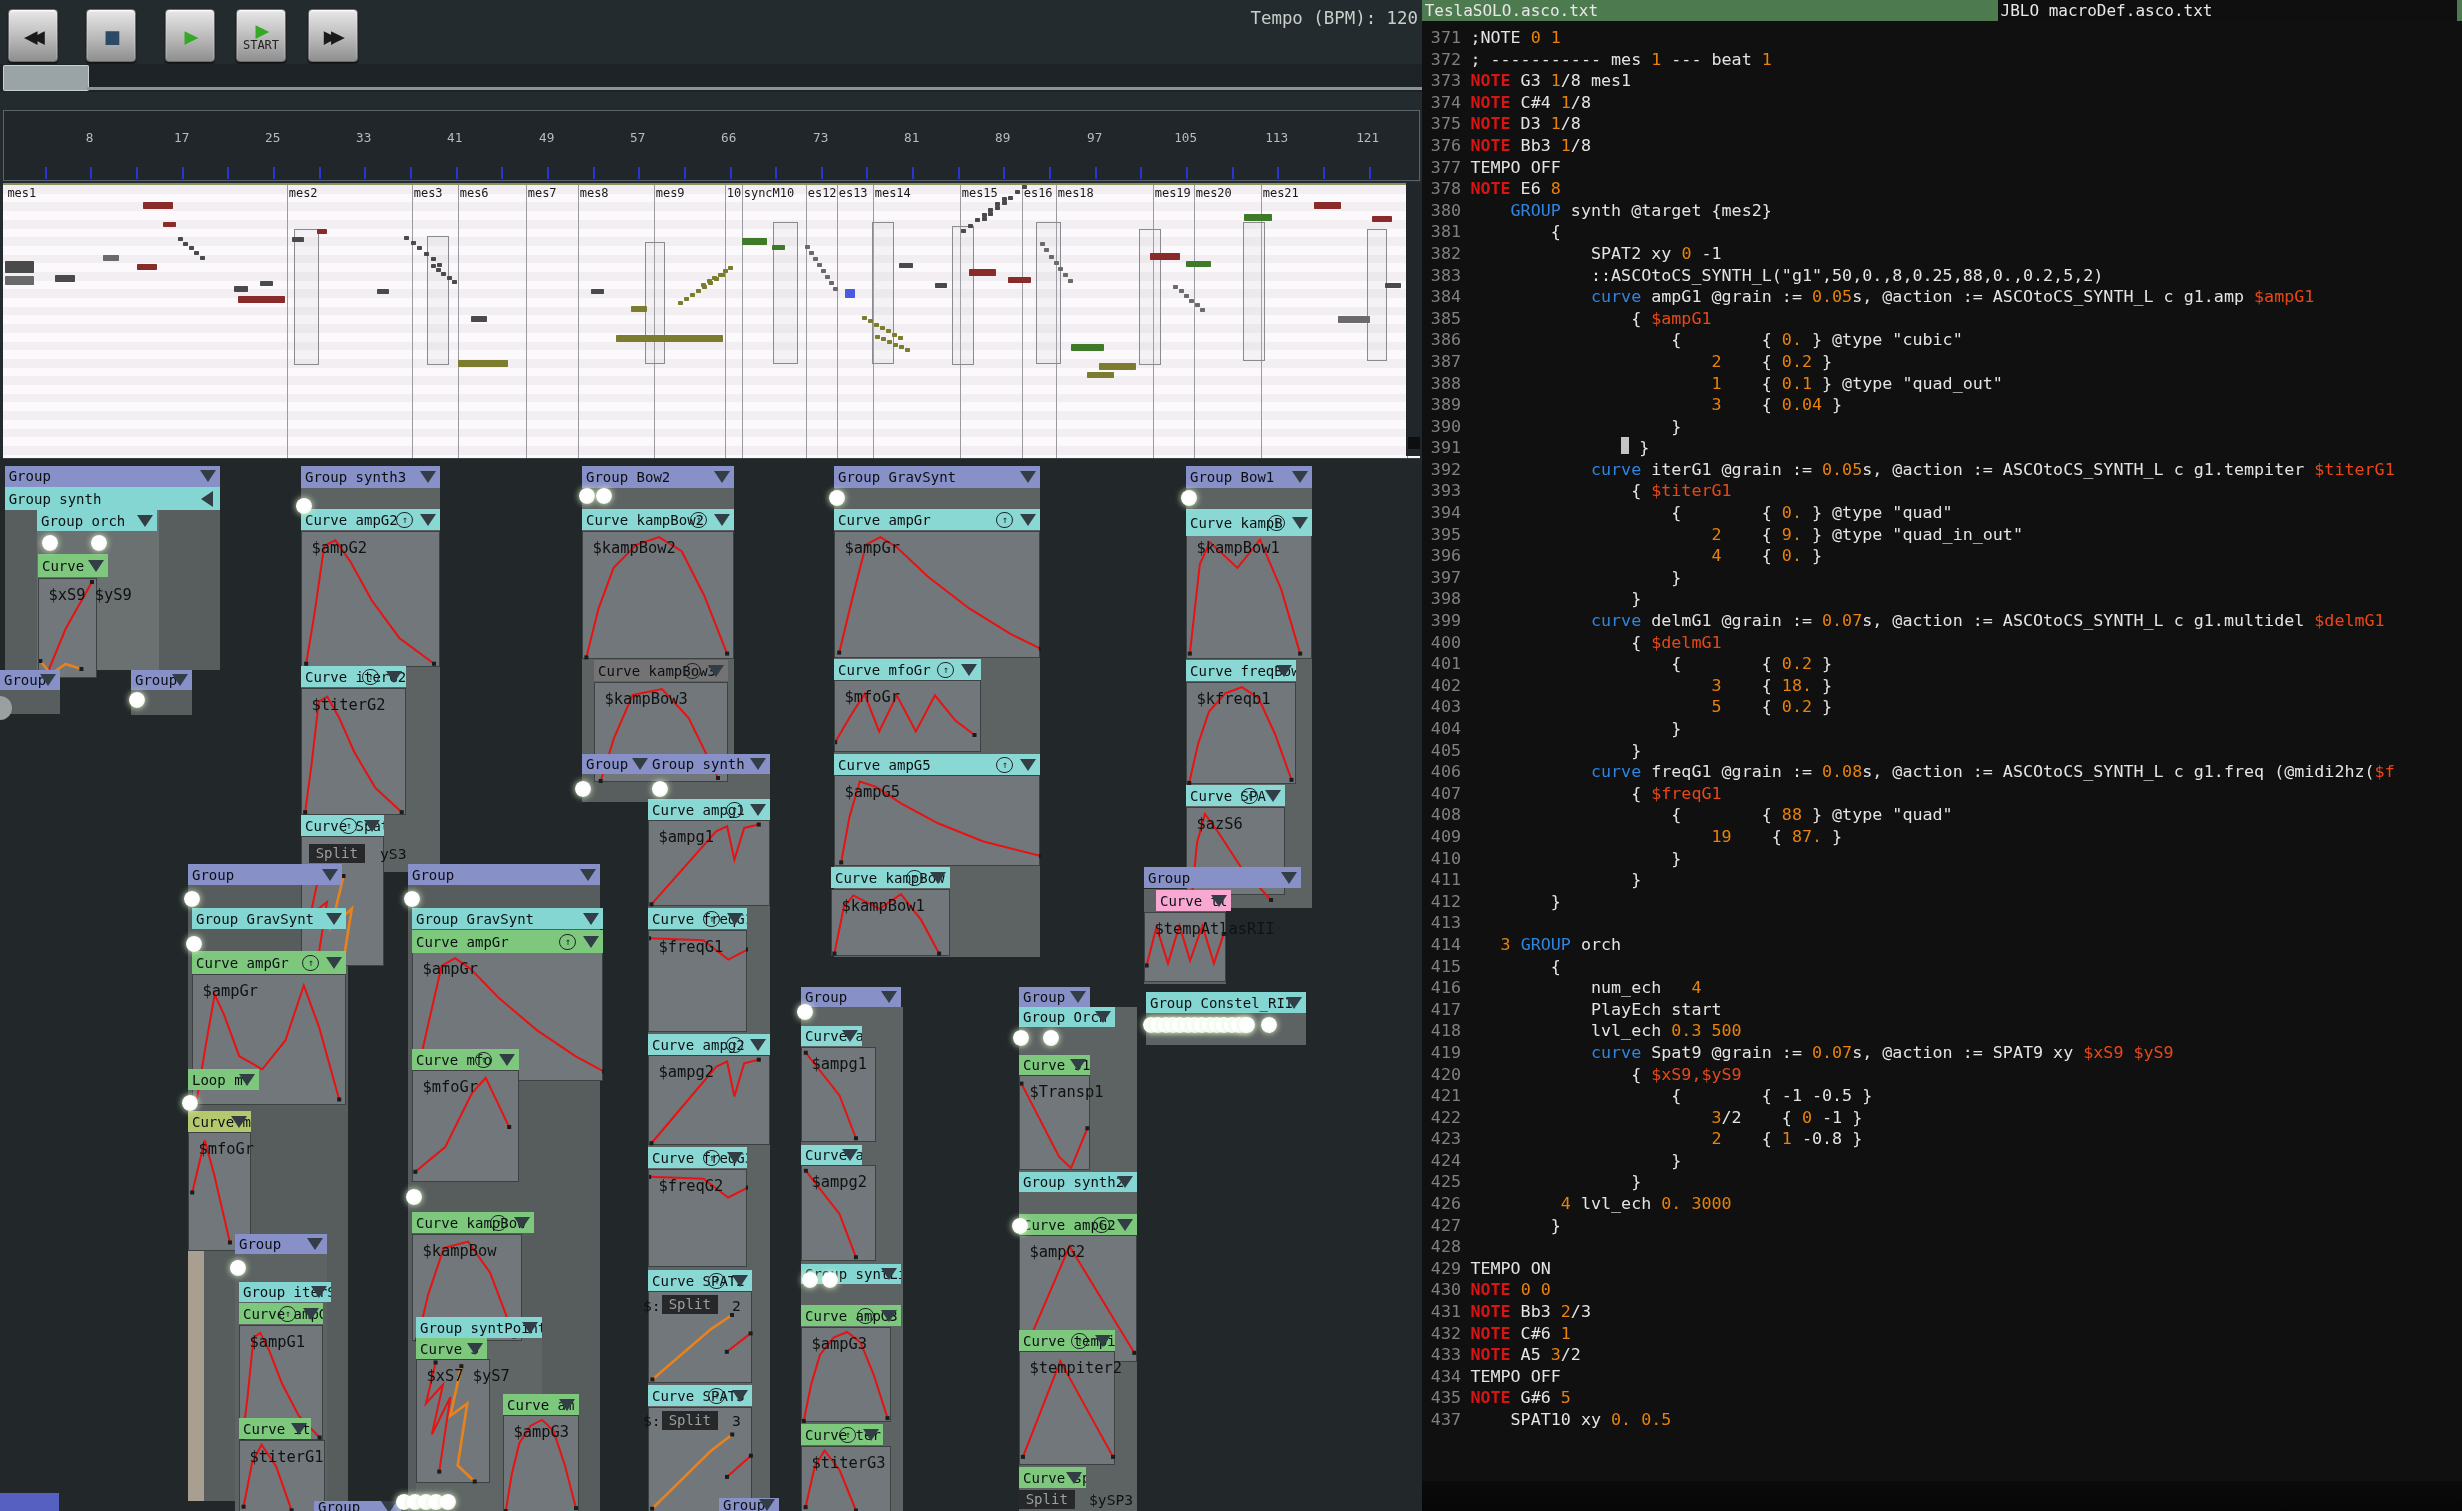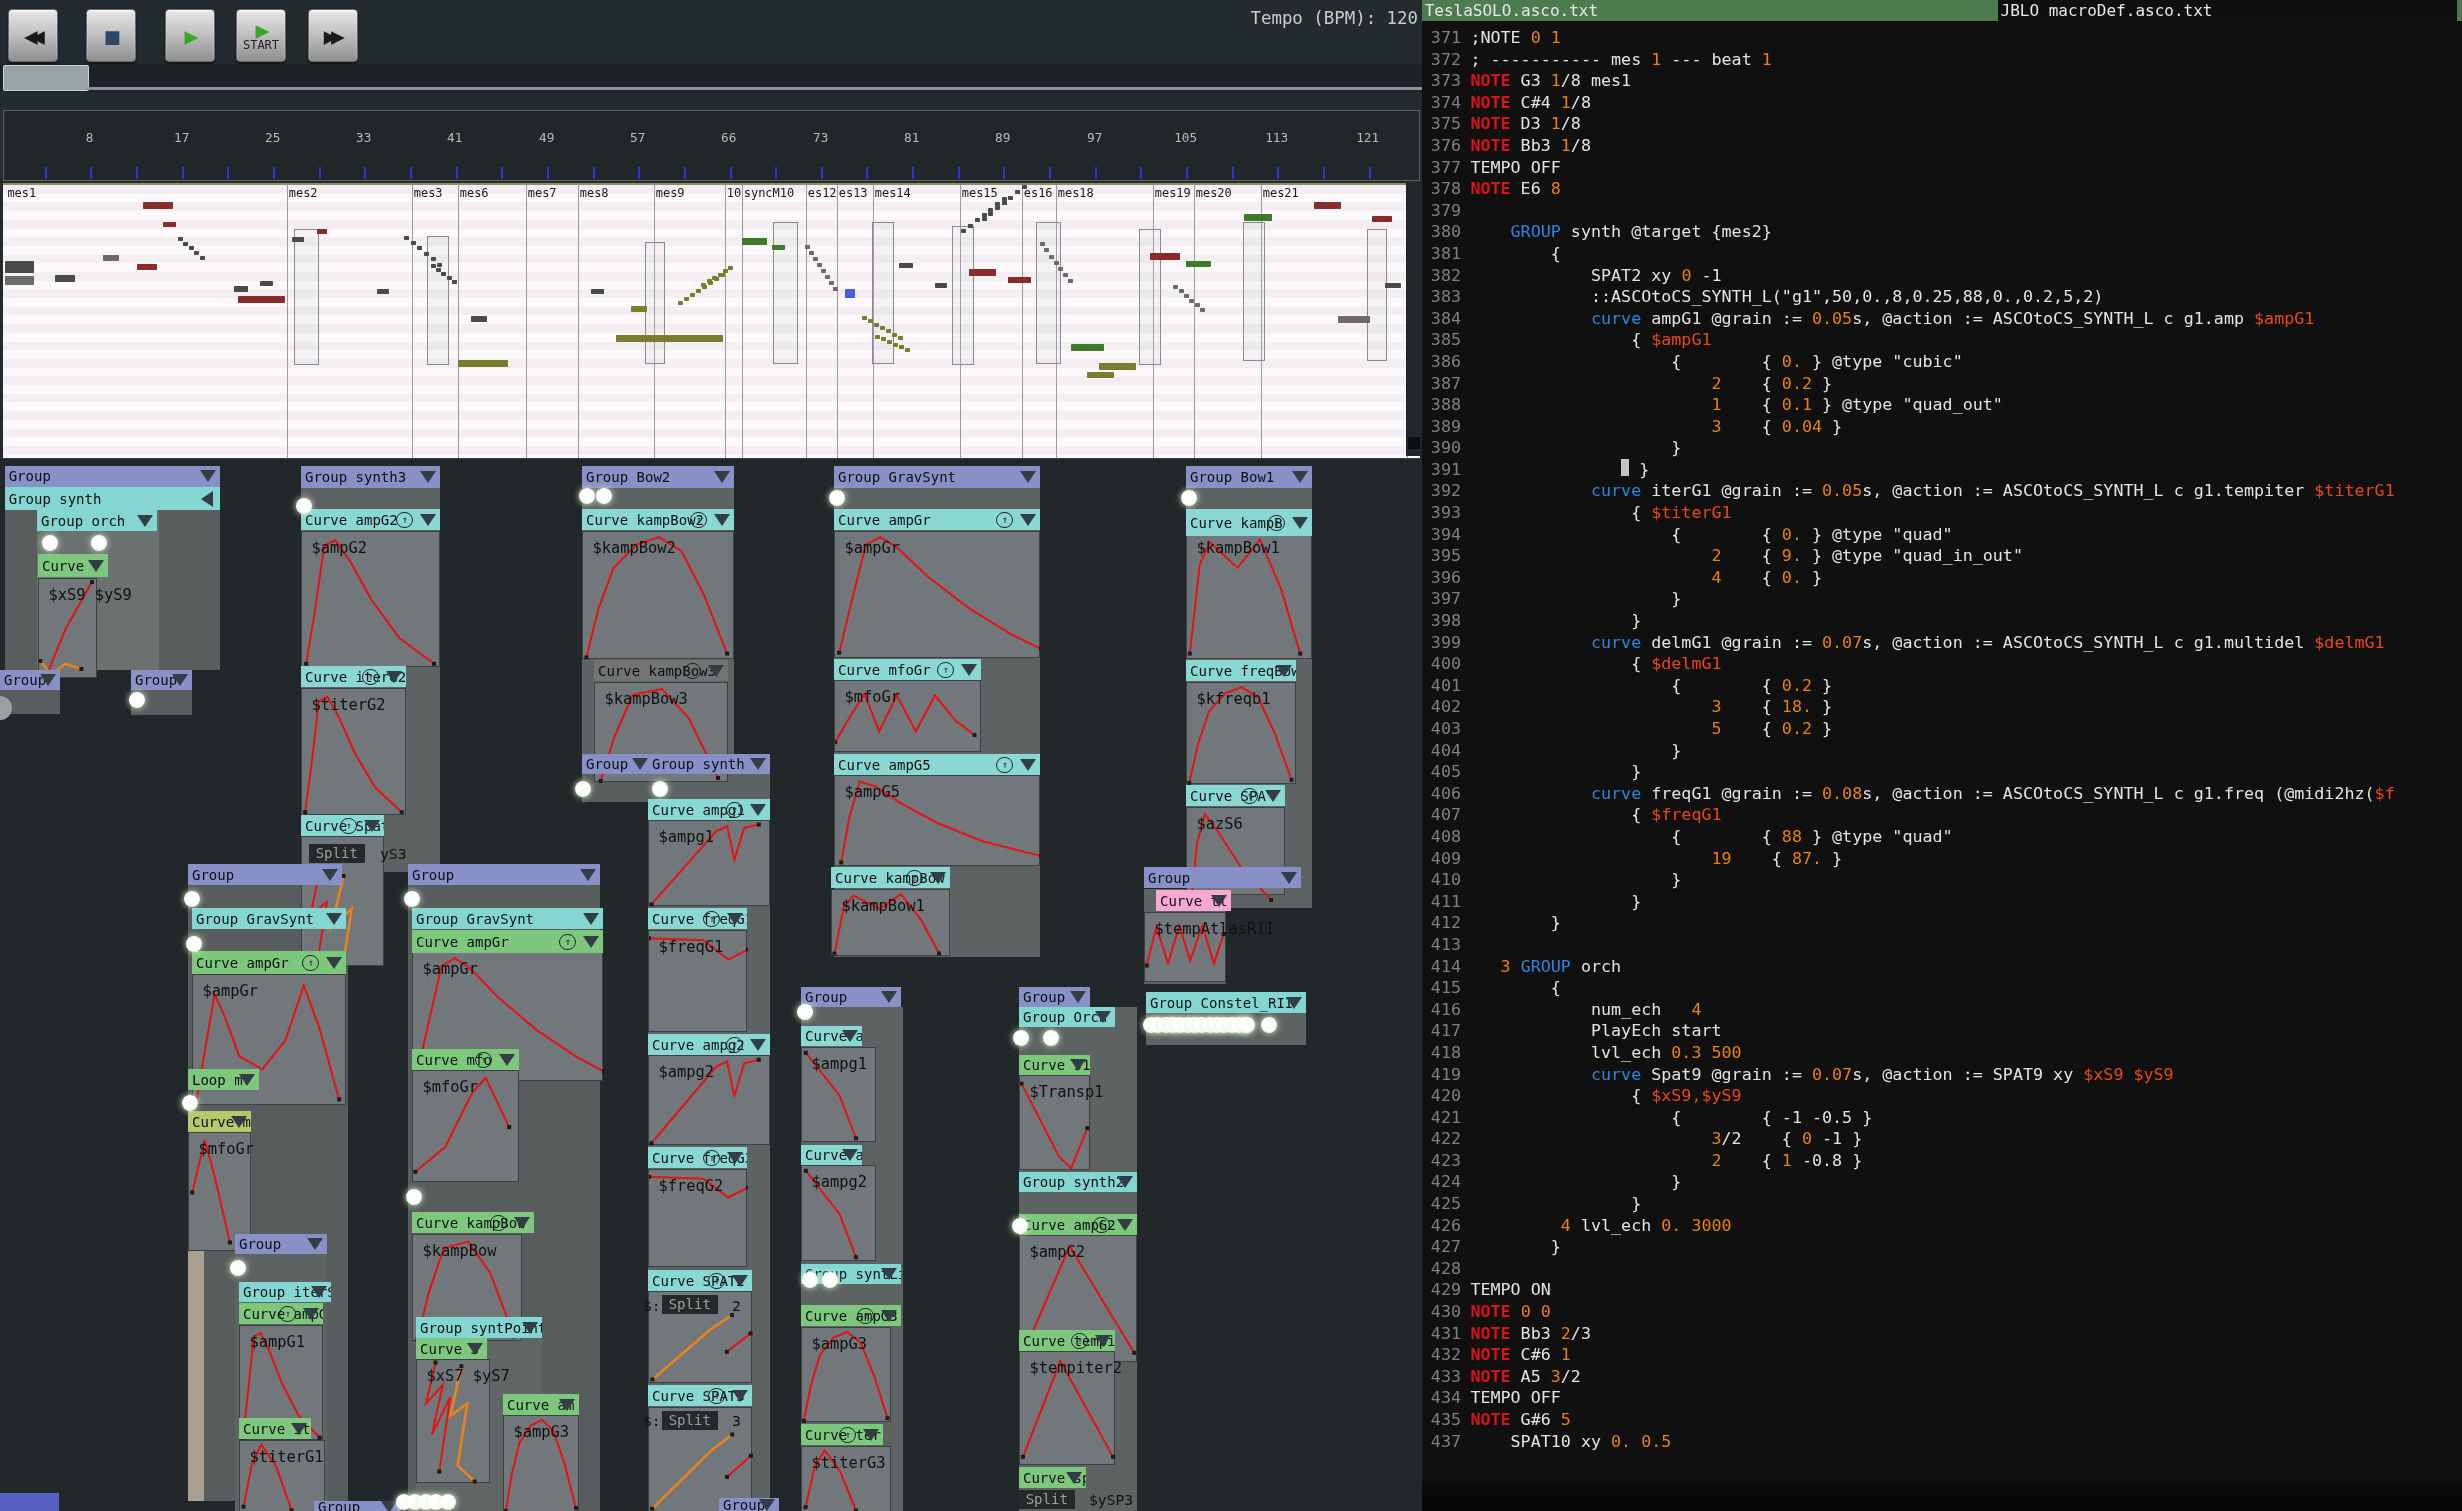--- a/index.html
+++ b/index.html
@@ -972,21 +972,20 @@
       </div>
     <div id="code">
         <div class="cline"><div class="lnum">371</div><span class="tp">;NOTE </span><span class="to">0 1</span></div>
         <div class="cline"><div class="lnum">372</div><span class="tp">; ----------- mes </span><span class="to">1</span><span class="tp"> --- beat </span><span class="to">1</span></div>
         <div class="cline"><div class="lnum">373</div><span class="tr">NOTE</span><span class="tp"> G3 </span><span class="to">1</span><span class="tp">/8</span><span class="tp"> mes1</span></div>
         <div class="cline"><div class="lnum">374</div><span class="tr">NOTE</span><span class="tp"> C#4 </span><span class="to">1</span><span class="tp">/8</span></div>
         <div class="cline"><div class="lnum">375</div><span class="tr">NOTE</span><span class="tp"> D3 </span><span class="to">1</span><span class="tp">/8</span></div>
         <div class="cline"><div class="lnum">376</div><span class="tr">NOTE</span><span class="tp"> Bb3 </span><span class="to">1</span><span class="tp">/8</span></div>
         <div class="cline"><div class="lnum">377</div><span class="tp">TEMPO OFF</span></div>
         <div class="cline"><div class="lnum">378</div><span class="tr">NOTE</span><span class="tp"> E6 </span><span class="to">8</span></div>
-        <div class="cline"><div class="lnum">379</div></div>
         <div class="cline"><div class="lnum">380</div><span class="tp">    </span><span class="tb">GROUP</span><span class="tp"> synth @target {mes2}</span></div>
         <div class="cline"><div class="lnum">381</div><span class="tp">        {</span></div>
         <div class="cline"><div class="lnum">382</div><span class="tp">            SPAT2 xy </span><span class="to">0</span><span class="tp"> -1</span></div>
         <div class="cline"><div class="lnum">383</div><span class="tp">            ::ASCOtoCS_SYNTH_L("g1",50,0.,8,0.25,88,0.,0.2,5,2)</span></div>
         <div class="cline"><div class="lnum">384</div><span class="tp">            </span><span class="tb">curve</span><span class="tp"> ampG1 @grain := </span><span class="to">0.05</span><span class="tp">s, @action := ASCOtoCS_SYNTH_L c g1.amp </span><span class="tv">$ampG1</span></div>
         <div class="cline"><div class="lnum">385</div><span class="tp">                { </span><span class="tv">$ampG1</span></div>
         <div class="cline"><div class="lnum">386</div><span class="tp">                    {        { </span><span class="to">0.</span><span class="tp"> } @type "cubic"</span></div>
         <div class="cline"><div class="lnum">387</div><span class="tp">                        </span><span class="to">2</span><span class="tp">    { </span><span class="to">0.2</span><span class="tp"> }</span></div>
         <div class="cline"><div class="lnum">388</div><span class="tp">                        </span><span class="to">1</span><span class="tp">    { </span><span class="to">0.1</span><span class="tp"> } @type "quad_out"</span></div>
         <div class="cline"><div class="lnum">389</div><span class="tp">                        </span><span class="to">3</span><span class="tp">    { </span><span class="to">0.04</span><span class="tp"> }</span></div>

